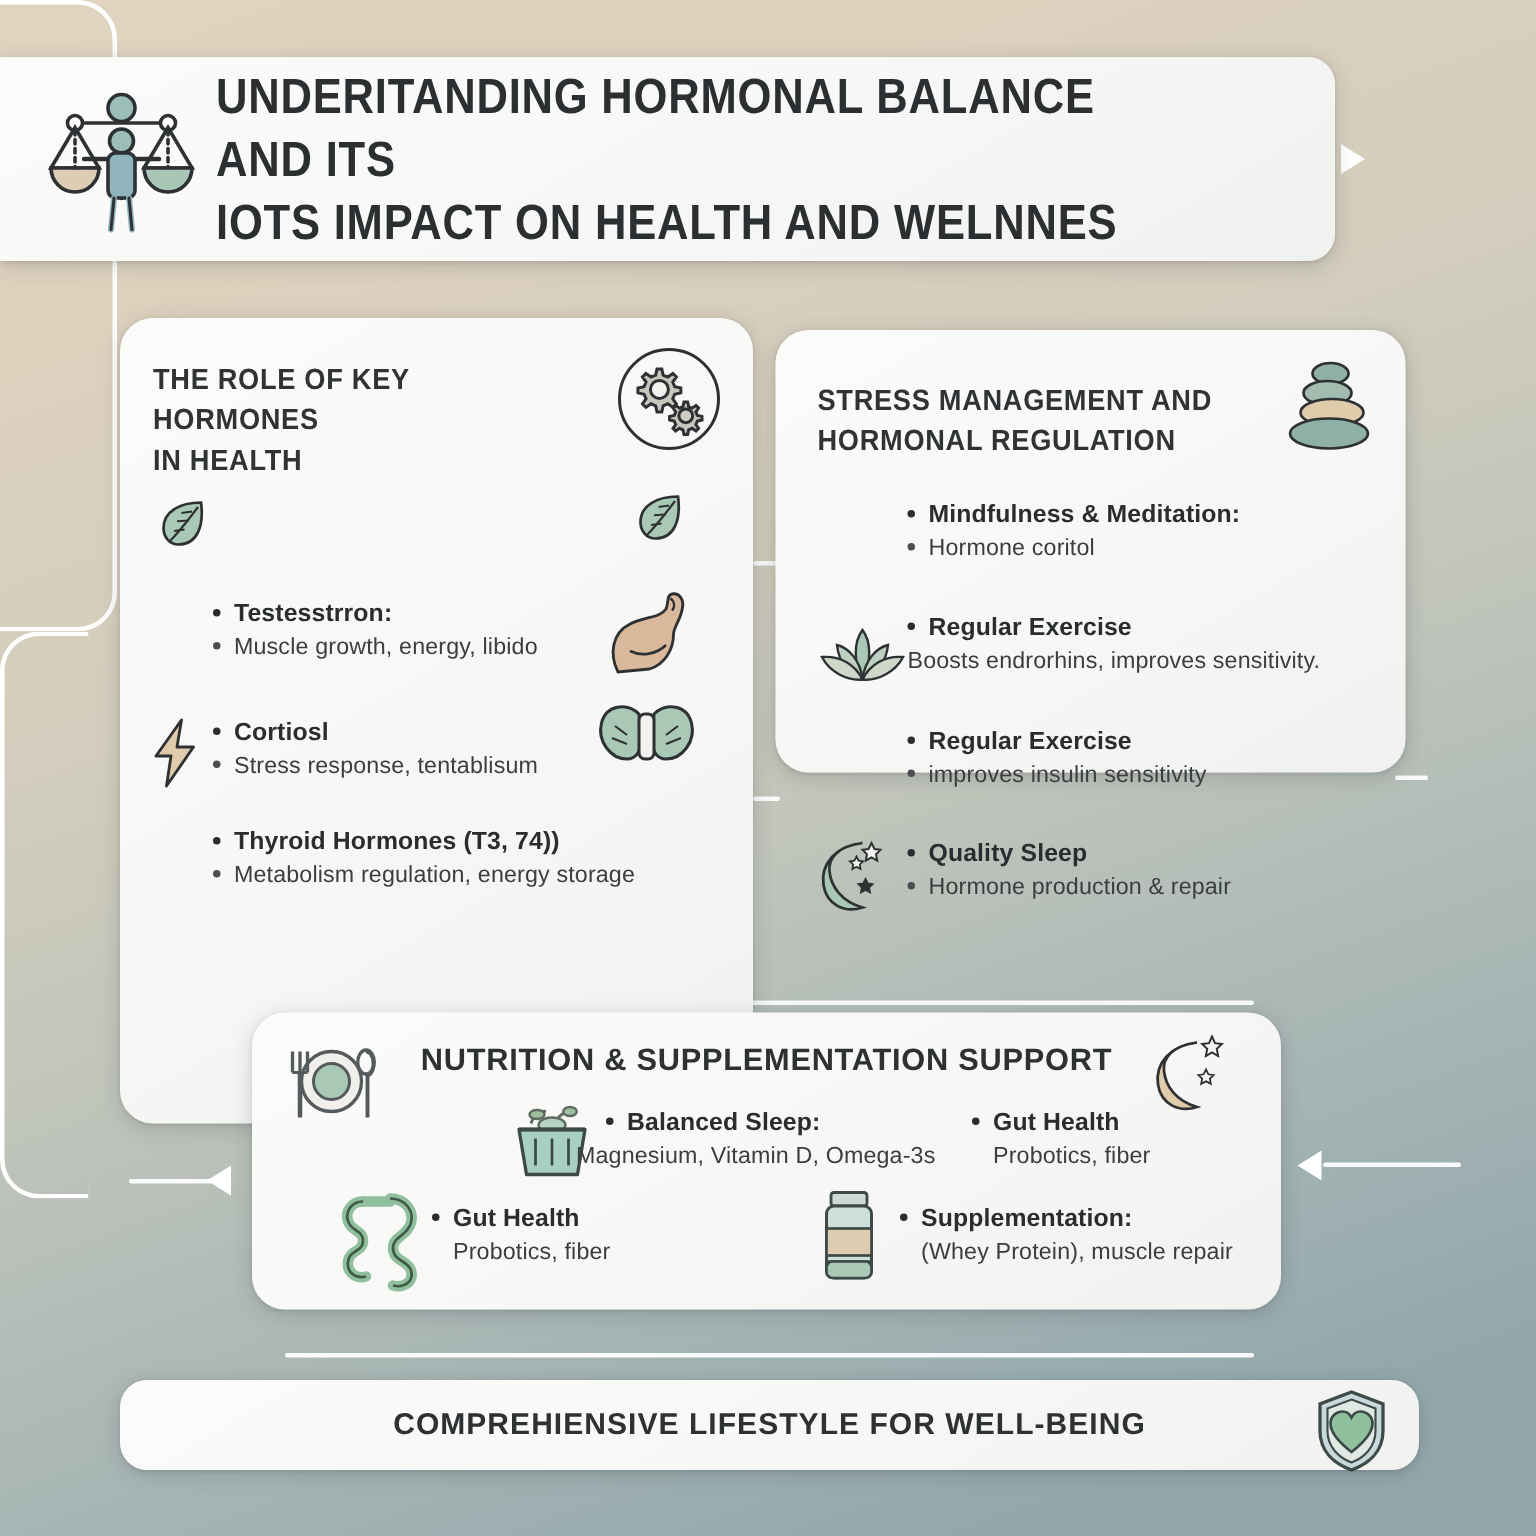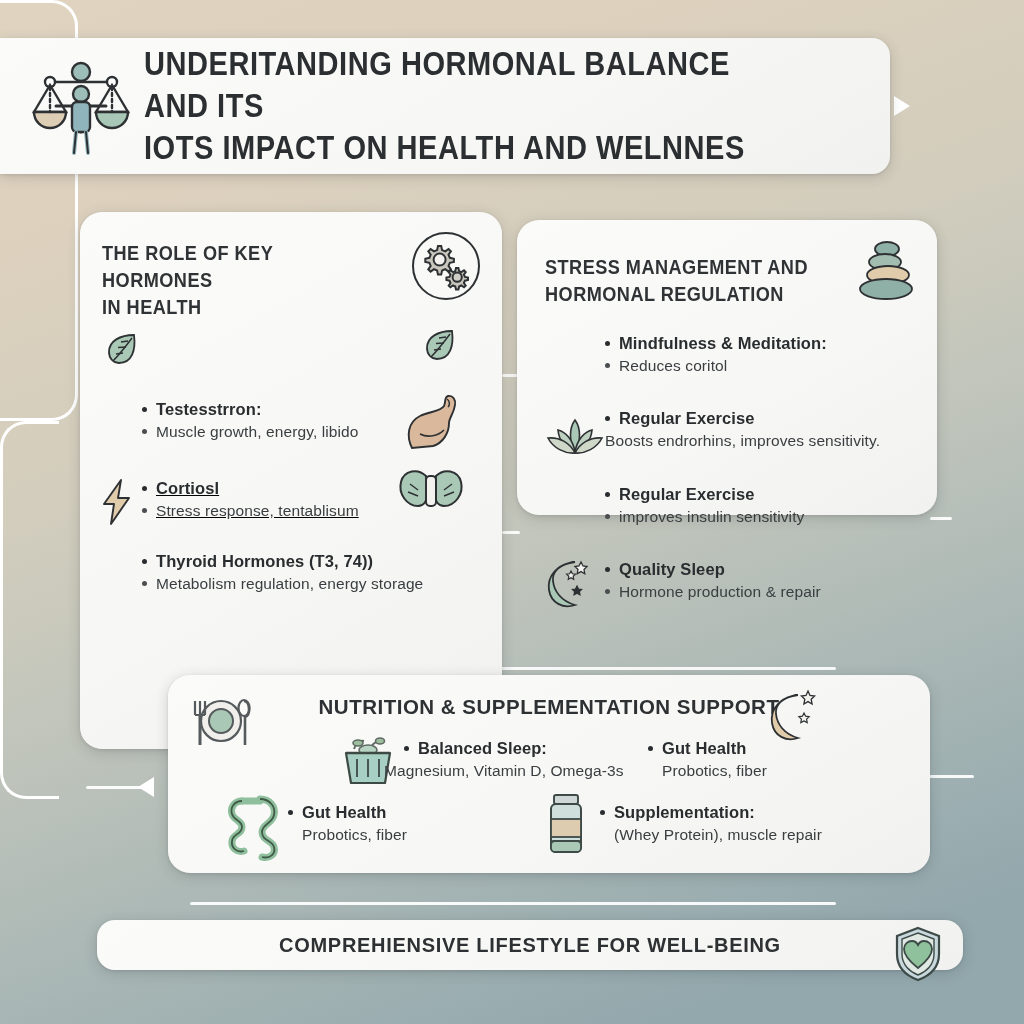--- a/index.html
+++ b/index.html
@@ -30,22 +30,22 @@
   }
   .title-bar{left:0;top:38px;width:890px;height:136px;border-radius:0 18px 18px 0;
     display:flex;align-items:center;padding:0 24px 0 26px;box-sizing:border-box;}
   .title-txt{
     font-family:"Liberation Sans Narrow","Liberation Sans",sans-serif;
     font-weight:700;font-size:33px;line-height:1.28;letter-spacing:.6px;
     color:#2c2f31;text-transform:uppercase;transform:scaleX(.88);transform-origin:left center;
   }
   .card-l{left:80px;top:212px;width:422px;height:537px;}
   .card-r{left:517px;top:220px;width:420px;height:295px;}
-  .card-n{left:168px;top:675px;width:762px;height:198px;}
-  .card-f{left:97px;top:920px;width:866px;height:50px;border-radius:18px;
+  .card-n{left:168px;top:675px;width:686px;height:198px;}
+  .card-f{left:80px;top:920px;width:866px;height:60px;border-radius:18px;
     display:flex;align-items:center;justify-content:center;position:absolute;}
 
   .c-head{
     font-family:"Liberation Sans Narrow","Liberation Sans",sans-serif;
     font-weight:700;font-size:19.5px;line-height:1.38;letter-spacing:.5px;
     color:#303335;text-transform:uppercase;transform:scaleX(.93);transform-origin:left center;
   }
   .c-head-wrap{position:absolute;left:22px;top:28px;width:300px;}
   .card-r .c-head-wrap{left:28px;top:34px;width:300px;}
 
@@ -166,21 +166,21 @@
         <div class="b-s"><span class="dot lite"></span><span>Muscle growth, energy, libido</span></div>
       </div>
       <div class="icon" style="left:320px;top:180px;">
         <svg width="62" height="58" viewBox="0 0 62 58">
           <path d="M12 56 C6 44 8 30 20 24 C30 19 40 20 44 14 C46 10 44 5 48 4 c5-1 8 4 7 9 -1 8-6 13-6 18 0 10-6 20-16 23z" fill="#dab89c" stroke="#2e3133" stroke-width="1.9"></path>
           <path d="M20 42 c8 4 18 2 24-4" stroke="#2e3133" stroke-width="1.7" fill="none"></path>
           <path d="M47 7 c3 2 3 6 1 8" stroke="#2e3133" stroke-width="1.5" fill="none"></path>
         </svg>
       </div>
 
-      <div class="b-item" style="left:62px;top:267px;text-decoration:underline;">
+      <div class="b-item" style="left:62px;top:267px;">
         <div class="b-t"><span class="dot"></span><span>Cortiosl</span></div>
         <div class="b-s"><span class="dot lite"></span><span>Stress response, tentablisum</span></div>
       </div>
       <div class="icon" style="left:18px;top:266px;">
         <svg width="38" height="48" viewBox="0 0 38 48">
             <path d="M23 2 L6 26 h10 L13 46 L31 20 H20 Z" fill="#e0cbaa" stroke="#2e3133" stroke-width="1.9" stroke-linejoin="round"></path>
           </svg>
       </div>
       <div class="icon" style="left:316px;top:252px;">
         <svg width="70" height="58" viewBox="0 0 70 58">
@@ -209,21 +209,21 @@
         <ellipse cx="34" cy="9" rx="12" ry="7" fill="#8fb0a6" stroke="#2e3133" stroke-width="1.8"></ellipse>
         <ellipse cx="32" cy="22" rx="16" ry="8" fill="#a2bdb0" stroke="#2e3133" stroke-width="1.8"></ellipse>
         <ellipse cx="35" cy="35" rx="21" ry="9" fill="#e0cbaa" stroke="#2e3133" stroke-width="1.8"></ellipse>
         <ellipse cx="33" cy="49" rx="26" ry="10" fill="#8fb0a6" stroke="#2e3133" stroke-width="1.8"></ellipse>
       </svg>
     </div>
 
     <div class="bullets">
       <div class="b-item" style="left:88px;top:114px;">
         <div class="b-t"><span class="dot"></span><span>Mindfulness &amp; Meditation:</span></div>
-        <div class="b-s"><span class="dot lite"></span><span>Reduces coritol</span></div>
+        <div class="b-s"><span class="dot lite"></span><span>Hormone coritol</span></div>
       </div>
 
       <div class="b-item" style="left:88px;top:189px;">
         <div class="b-t"><span class="dot"></span><span>Regular Exercise</span></div>
         <div class="b-s">Boosts endrorhins, improves sensitivity.</div>
       </div>
       <div class="icon" style="left:28px;top:198px;">
         <svg width="60" height="42" viewBox="0 0 60 42">
           <path d="M30 2 c6 8 6 22 0 32 -6-10-6-24 0-32z" fill="#a9c8b6" stroke="#2e3133" stroke-width="1.6"></path>
           <path d="M30 34 C22 32 14 24 13 12 c8 2 15 10 17 22z" fill="#bed0c0" stroke="#2e3133" stroke-width="1.6"></path>

